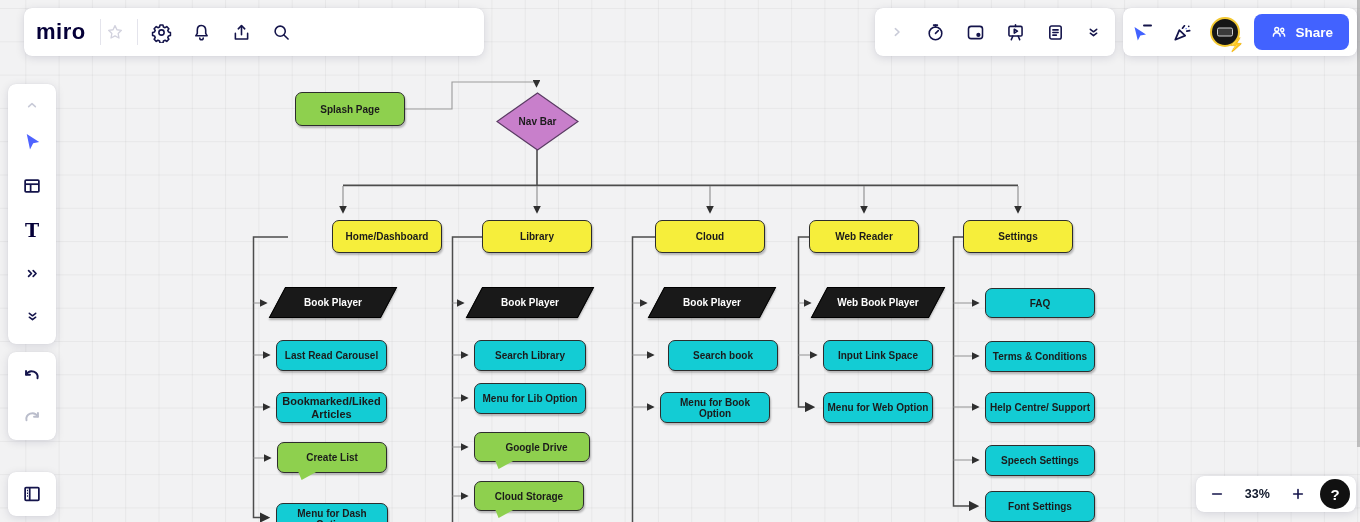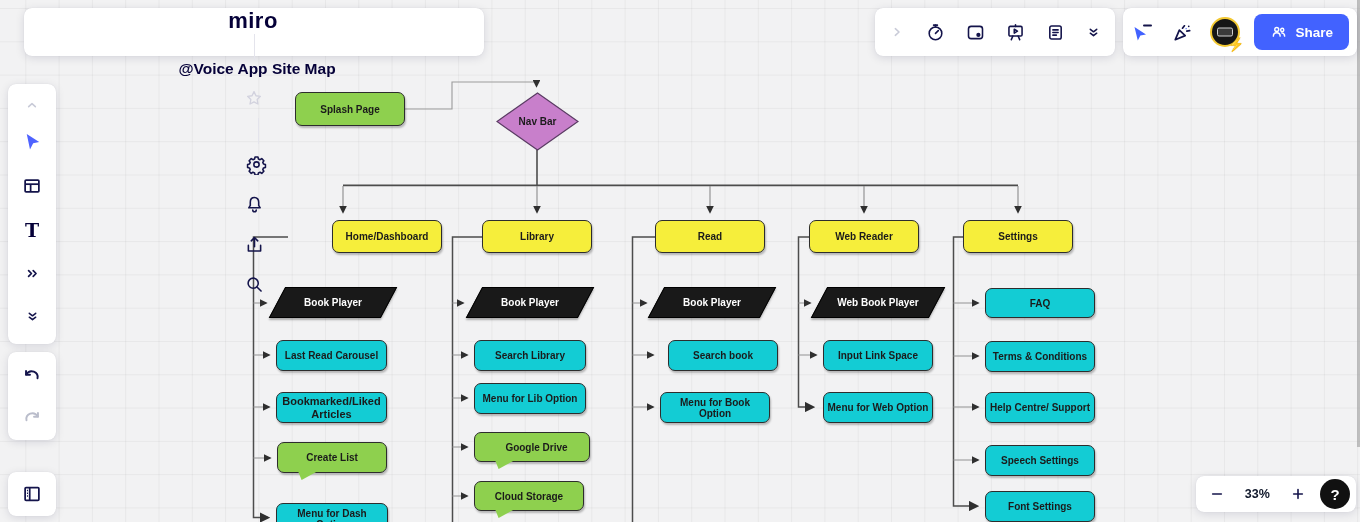--- a/index.html
+++ b/index.html
@@ -123,21 +123,21 @@
   <span class="lbl">Nav Bar</span>
 </div>
 
 <div class="node yellow" style="left:288px;top:220px;width:110px;height:33px;margin-left:44px;">
     <span>Home/Dashboard</span>
   </div>
 <div class="node yellow" style="left:482px;top:220px;width:110px;height:33px;">
     <span>Library</span>
   </div>
 <div class="node yellow" style="left:655px;top:220px;width:110px;height:33px;">
-    <span>Read</span>
+    <span>Cloud</span>
   </div>
 <div class="node yellow" style="left:809px;top:220px;width:110px;height:33px;">
     <span>Web Reader</span>
   </div>
 <div class="node yellow" style="left:963px;top:220px;width:110px;height:33px;">
     <span>Settings</span>
   </div>
 
 <div class="node par" style="left:277px;top:287px;width:112px;height:31px;">
   <div class="skew"></div>
@@ -206,24 +206,23 @@
   </div>
 <div class="node teal" style="left:985px;top:445px;width:110px;height:31px;">
     <span>Speech Settings</span>
   </div>
 <div class="node teal" style="left:985px;top:491px;width:110px;height:31px;">
     <span>Font Settings</span>
   </div>
 
 <div class="edge-scrollbar"></div>
 
-<div class="panel" style="left:24px;top:8px;width:460px;height:48px;flex-direction:column;">
+<div class="panel" style="left:24px;top:8px;width:460px;height:48px;">
   <div class="logo">miro</div>
   <div class="vdiv"></div>
-  <div class="board-title">@Voice App Site Map</div>
   <span class="ibtn" style="width:28px;">
     <svg width="18" height="18" viewBox="0 0 24 24" fill="none" stroke="#d2d2de" stroke-width="1.8" stroke-linejoin="round">
         <path d="M12 3.5 L14.6 9 L20.5 9.8 L16.2 14 L17.3 20 L12 17.2 L6.7 20 L7.8 14 L3.5 9.8 L9.4 9 Z"></path>
       </svg>
   </span>
   <div class="vdiv" style="margin-left:8px;"></div>
   <span class="ibtn" style="margin-left:4px;">
     <svg width="21" height="21" viewBox="0 0 24 24" fill="none" stroke="#14144b" stroke-width="1.8" stroke-linejoin="round">
         <path d="M10.3 3.5 h3.4 l.5 2.2 1.9.8 1.9-1.2 2.4 2.4 -1.2 1.9 .8 1.9 2.2.5 v3.4 l-2.2.5 -.8 1.9 1.2 1.9 -2.4 2.4 -1.9-1.2 -1.9.8 -.5 2.2 h-3.4 l-.5-2.2 -1.9-.8 -1.9 1.2 -2.4-2.4 1.2-1.9 -.8-1.9 -2.2-.5 v-3.4 l2.2-.5 .8-1.9 -1.2-1.9 2.4-2.4 1.9 1.2 1.9-.8 Z"></path>
         <circle cx="12" cy="12" r="3"></circle>

